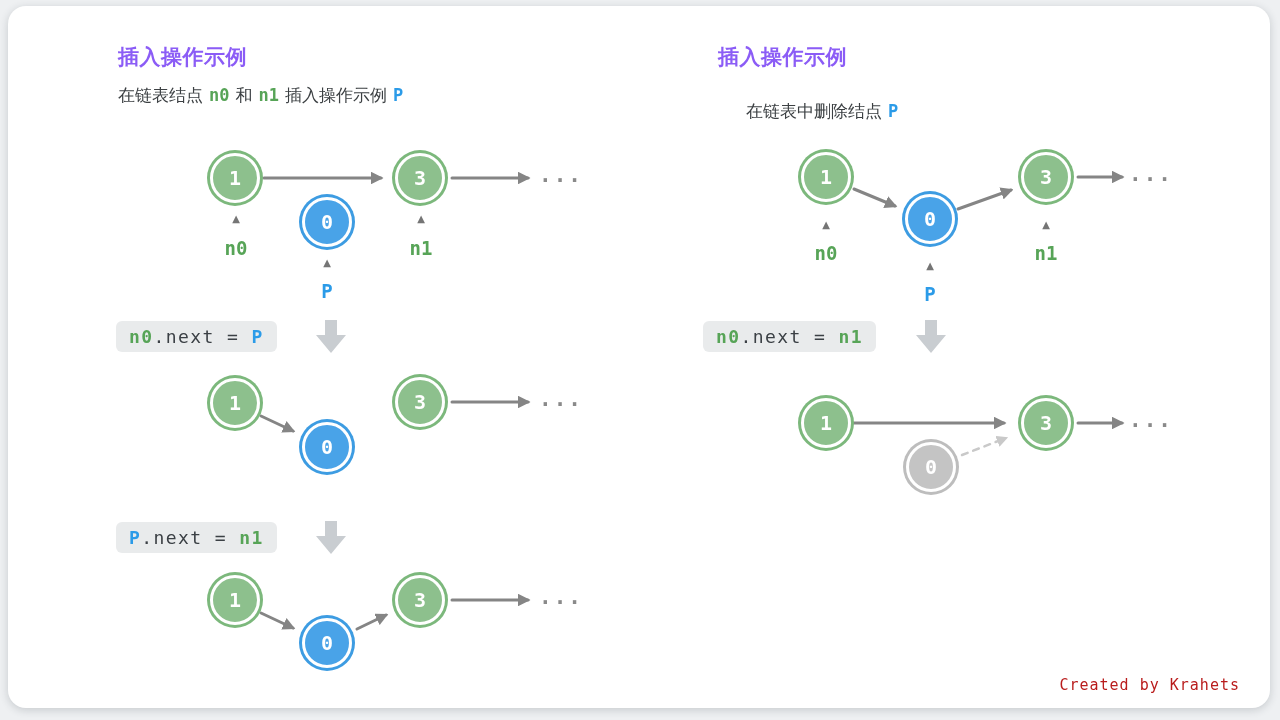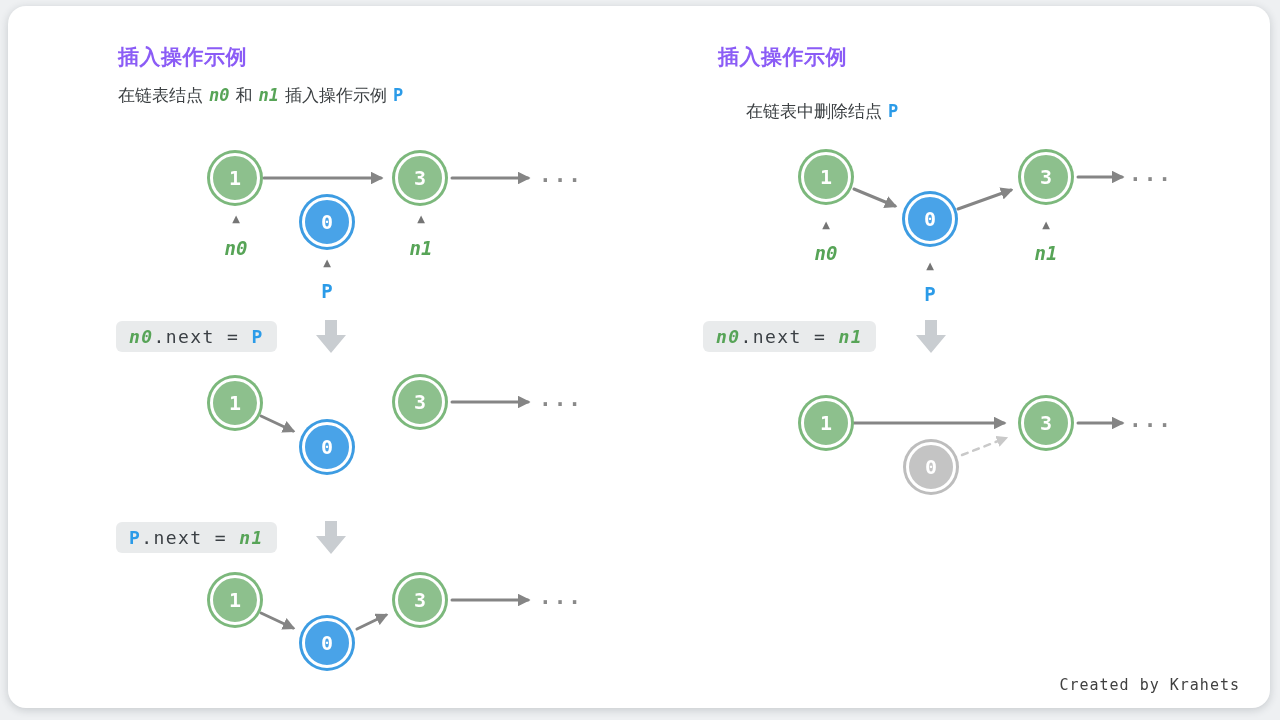--- a/index.html
+++ b/index.html
@@ -5,21 +5,21 @@
   html,body { margin:0; padding:0; }
   body { width:1280px; height:720px; background:#eef0f2; font-family:"DejaVu Sans","Liberation Sans",sans-serif; }
   .stage { position:relative; width:1280px; height:720px; overflow:hidden; }
   .card  { position:absolute; left:8px; top:6px; width:1262px; height:702px; background:#ffffff;
            border-radius:18px; box-shadow:0 2px 8px rgba(40,50,60,0.20); }
 
   .title { position:absolute; font-size:21px; font-weight:bold; color:#8b5cf6; letter-spacing:0.5px; }
   .subtitle { position:absolute; font-size:17px; color:#3c4043; white-space:nowrap; }
   .subtitle .tok { font-family:"DejaVu Sans Mono","Liberation Mono",monospace; font-weight:bold; margin:0 6px; font-size:17px; }
 
-  .green-t { color:#57a457;font-style:italic; }
+  .green-t { color:#57a457; }
   .blue-t  { color:#2b9be8; }
 
   .node { position:absolute; width:44px; height:44px; border-radius:50%; border:3px solid #ffffff;
           display:flex; align-items:center; justify-content:center; color:#ffffff;
           font-family:"DejaVu Sans Mono","Liberation Mono",monospace; font-weight:bold; font-size:20px;
           transform:translate(-50%,-50%); box-sizing:content-box; }
   .node.green { background:#8dc08d; box-shadow:0 0 0 3px #7cb87c; }
   .node.blue  { background:#49a3e8; box-shadow:0 0 0 3px #3d9ce2; }
   .node.gray  { background:#c4c4c4; box-shadow:0 0 0 3px #bdbdbd; }
 
@@ -29,21 +29,21 @@
                font-weight:bold; font-size:19px; }
 
   .ellipsis { position:absolute; transform:translate(-50%,-62%); color:#8a8a8a; font-weight:bold;
               font-family:"DejaVu Sans Mono","Liberation Mono",monospace; font-size:21px; letter-spacing:2px; }
 
   .codebox { position:absolute; height:31px; background:#e9ebec; border-radius:6px; display:flex; align-items:center;
              padding:0 13px; font-family:"DejaVu Sans Mono","Liberation Mono",monospace; font-size:18px;
              letter-spacing:1.4px; color:#3b4045; white-space:pre; }
   .codebox .tok { font-weight:bold; }
 
-  .footer { position:absolute; right:40px; top:676px; color:#404040;
+  .footer { position:absolute; right:40px; top:676px; color:#b91c1c;
             font-family:"DejaVu Sans Mono","Liberation Mono",monospace; font-size:15px; letter-spacing:1px; }
 
   svg.arrows { position:absolute; left:0; top:0; width:1280px; height:720px; pointer-events:none; }
 </style>
 </head>
 <body>
 
 <div class="stage">
   <div class="card"></div>
 

